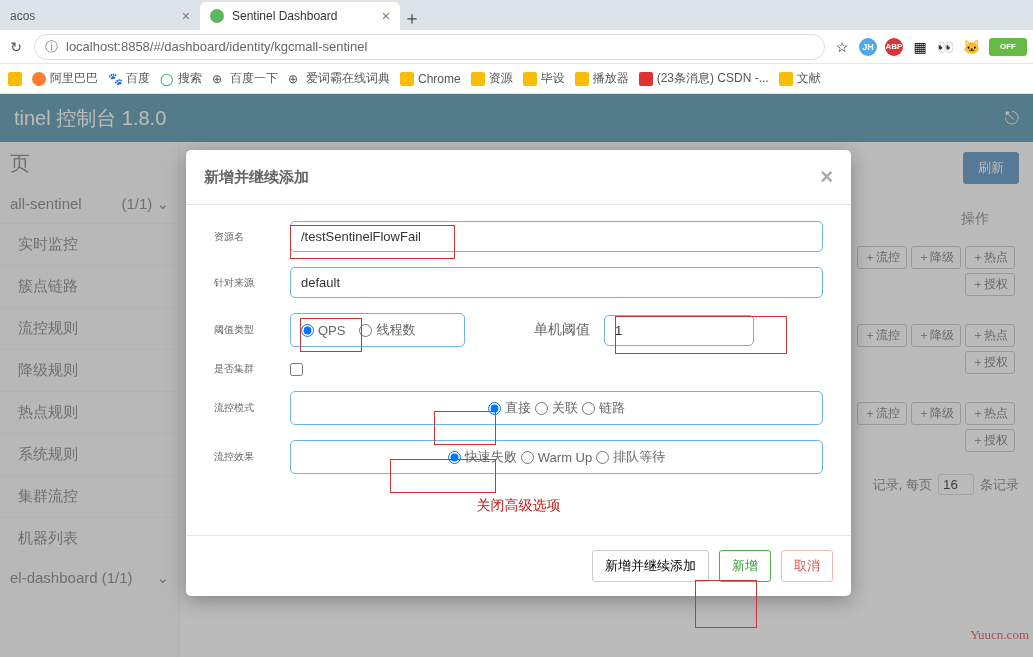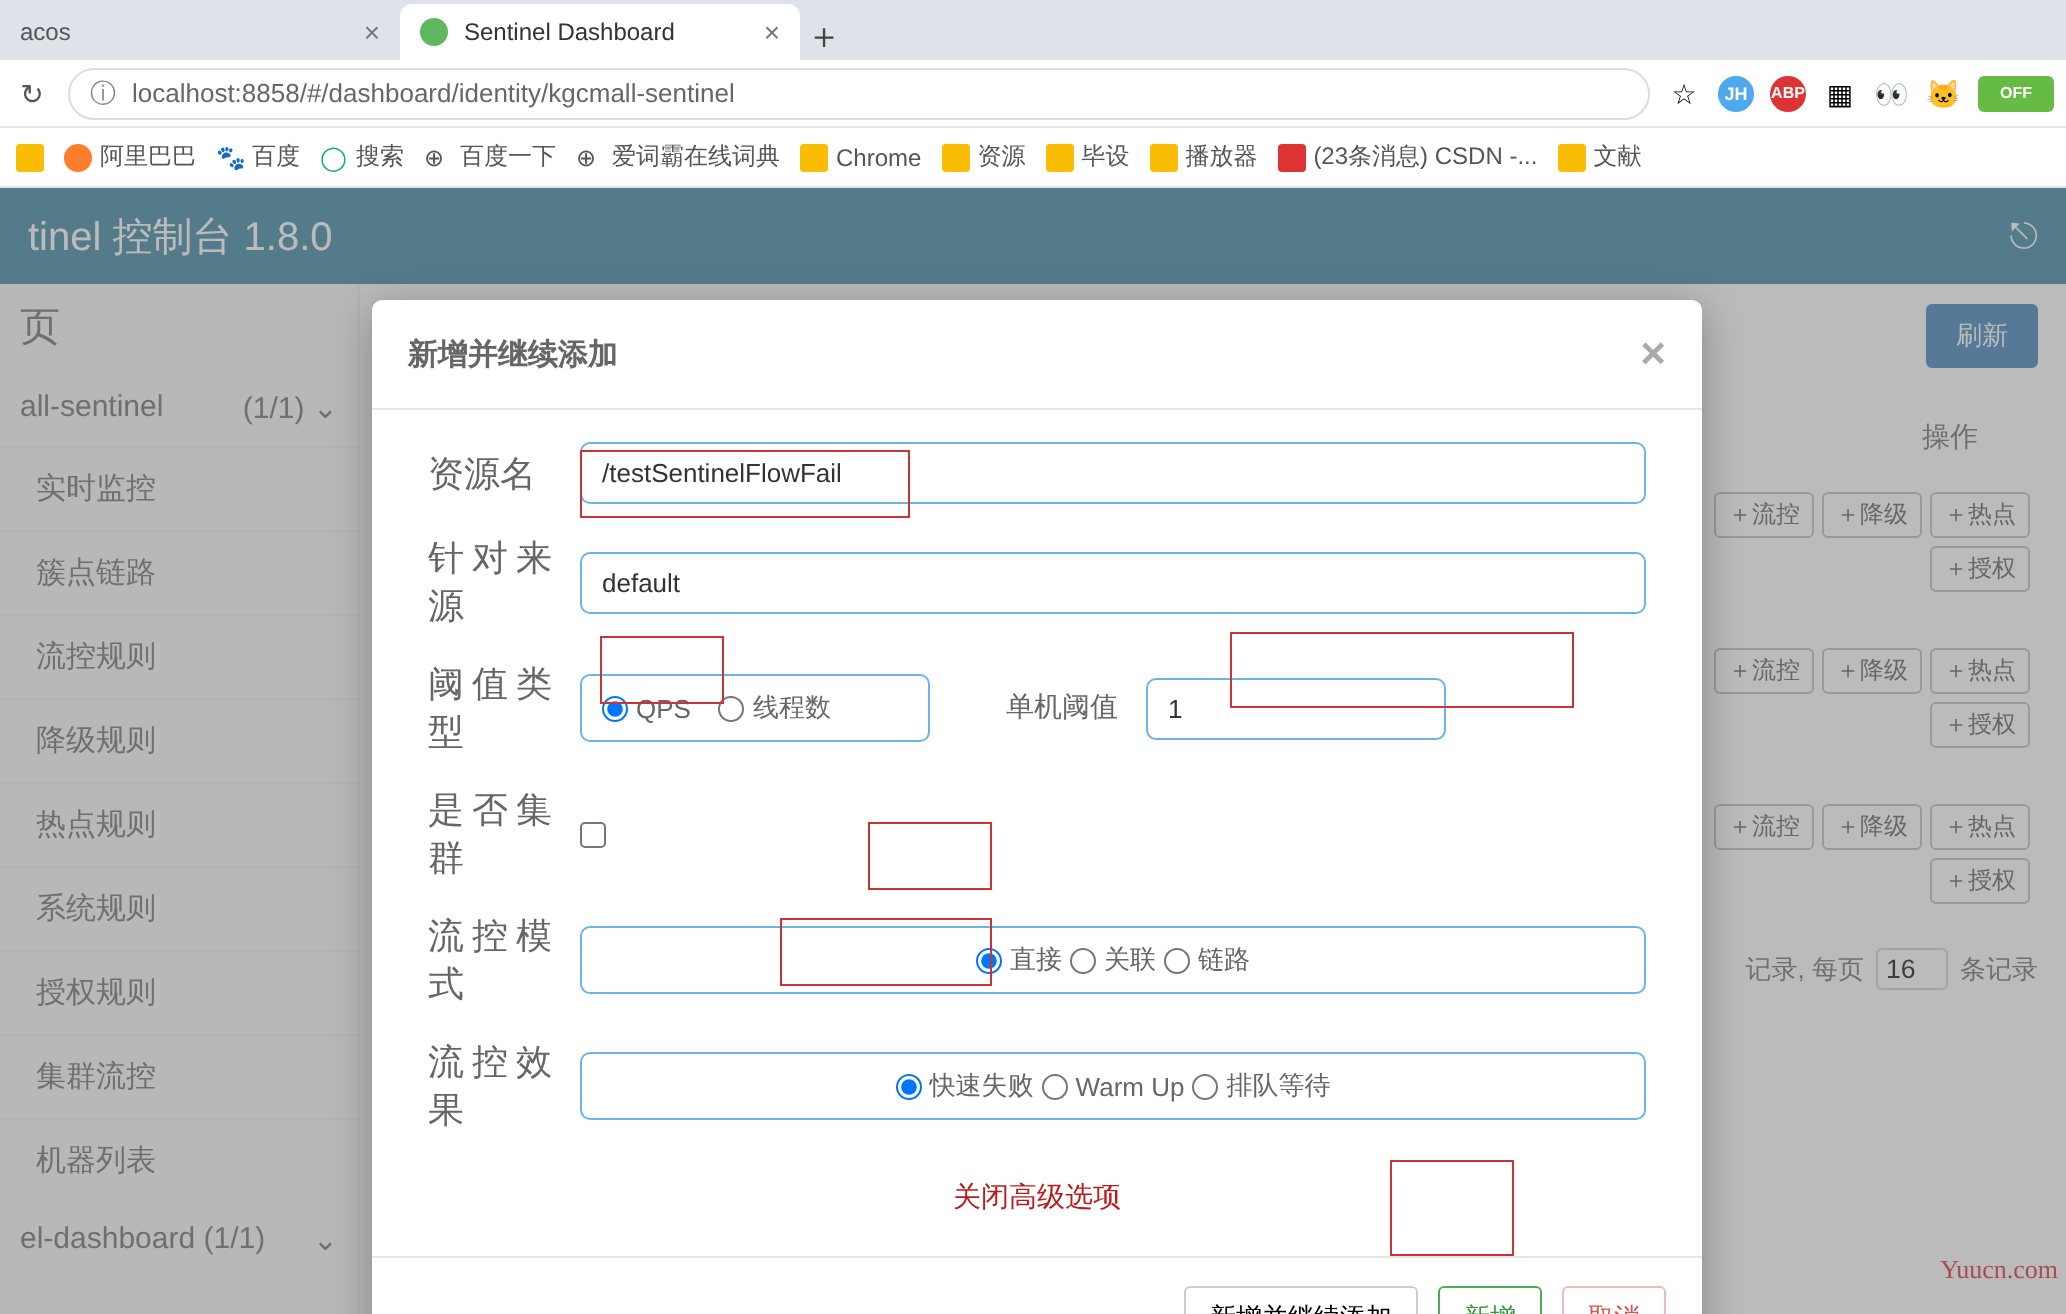--- a/index.html
+++ b/index.html
@@ -40,21 +40,21 @@
 .pager { text-align: right; margin-top: 22px; color: #666; font-size: 13px; display:flex; align-items:center; justify-content:flex-end; gap:6px;}
 .pager input { width: 36px; border: 1px solid #ccc; padding: 2px 4px; border-radius: 3px; }
 .watermark { position: absolute; right: 4px; bottom: 14px; color: #d22; font-size: 13px; font-family: Georgia, serif; }
 .overlay { position: absolute; top: 94px; left: 0; right: 0; bottom: 0; background: rgba(120,120,120,0.5); }
 .modal { position: absolute; top: 150px; left: 186px; width: 665px; background: #fff; border-radius: 5px; box-shadow: 0 4px 20px rgba(0,0,0,.3); }
 .modal-head { padding: 14px 18px; border-bottom: 1px solid #e5e5e5; display: flex; justify-content: space-between; align-items: center; }
 .modal-head h3 { font-size: 15px; font-weight: bold; color: #666; }
 .modal-close { color: #aaa; font-size: 22px; cursor: pointer; font-weight: bold; }
 .modal-body { padding: 16px 28px 6px 28px; }
 .frow { display: flex; align-items: center; margin-bottom: 15px; gap: 14px; }
-.flabel { width: 62px; text-align: justify; color: #666; font-size: 18px; flex-shrink: 0; }
+.flabel { width: 62px; text-align: justify; color: #666; font-size: 10px; flex-shrink: 0; }
 .finput { flex: 1; border: 1px solid #6bb4e8; border-radius: 5px; padding: 7px 10px; font-size: 13px; color: #333; }
 .radio-box { flex: 1; border: 1px solid #6bb4e8; border-radius: 5px; padding: 7px 10px; display: flex; gap: 14px; align-items: center; }
 .radio-box.tight { gap: 4px; }
 .radio-opt { display: flex; align-items: center; gap: 4px; color: #666; font-size: 13px; }
 .half { width: 150px !important; flex: none; }
 .adv-link { text-align: center; color: #b91c1c; padding: 8px 0 14px 0; cursor: pointer; }
 .modal-foot { padding: 14px 18px; border-top: 1px solid #e5e5e5; display: flex; justify-content: flex-end; gap: 10px; }
 .mbtn { padding: 6px 12px; border-radius: 3px; border: 1px solid #ccc; background: #fff; cursor: pointer; font-size: 13px; }
 .mbtn.add { border-color: #4cae4c; color: #3c9a3c; }
 .mbtn.cancel { color: #d9534f; border-color: #eabdbd; }
@@ -155,21 +155,20 @@
     <div class="app">
       <span>all-sentinel</span>
       <span><span>(1/1)</span> <span>⌄</span></span>
     </div>
     <div class="item">实时监控</div>
     <div class="item">簇点链路</div>
     <div class="item">流控规则</div>
     <div class="item">降级规则</div>
     <div class="item">热点规则</div>
     <div class="item">系统规则</div>
-    <div class="item">授权规则</div>
     <div class="item">集群流控</div>
     <div class="item">机器列表</div>
     <div class="app">
       <span>el-dashboard (1/1)</span>
       <span>⌄</span>
     </div>
   </div>
 
   <div class="content">
     <div class="content-top">
@@ -226,21 +225,21 @@
       <div class="radio-box" style="flex:0 0 175px">
         <label class="radio-opt">
             <input type="radio" checked="" style="">
             <span>QPS</span>
           </label>
         <label class="radio-opt">
             <input type="radio" style="">
             <span>线程数</span>
           </label>
       </div>
-      <div class="inlabel" style="margin-left:24px">单机阈值</div>
+      <div class="inlabel" style="margin-left:55px">单机阈值</div>
       <input class="finput half" value="1" style="">
     </div>
     <div class="frow">
       <div class="flabel">是否集群</div>
       <input type="checkbox" style="">
     </div>
     <div class="frow">
       <div class="flabel">流控模式</div>
       <div class="radio-box tight" style="justify-content:center">
         <label class="radio-opt">

